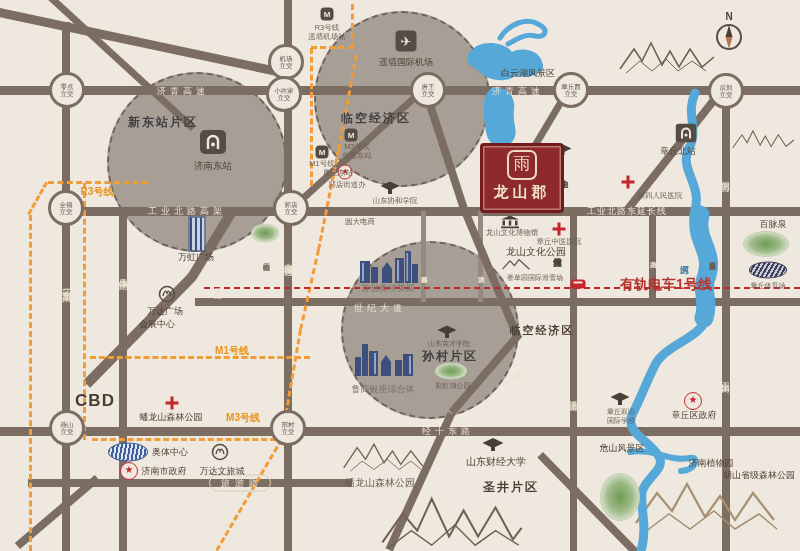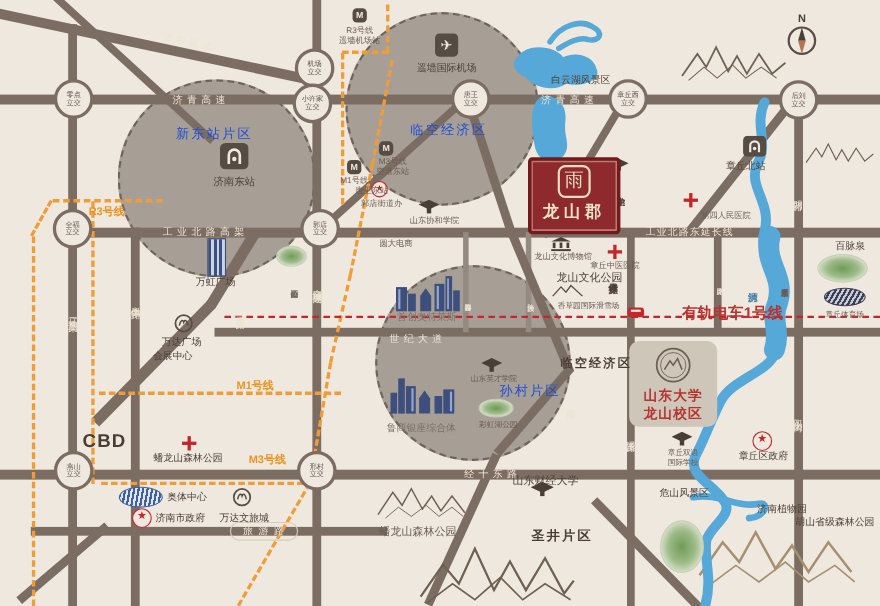--- a/index.html
+++ b/index.html
@@ -20,21 +20,21 @@
   
   .ic{position:absolute;width:30px;height:30px;border-radius:50%;background:#efe8df;border:3px solid #7c6d63;color:#5d5047;
       font-size:6.5px;line-height:1.15;display:flex;flex-direction:column;align-items:center;justify-content:center;
       text-align:center;transform:translate(-50%,-50%);z-index:32;}
   
   .poi{position:absolute;color:#4e4136;font-size:9px;white-space:nowrap;transform:translate(-50%,-50%);z-index:45;}
   .poi.v{writing-mode:vertical-rl;text-orientation:upright;}
   .poi.sm{font-size:7.5px;color:#6b5d52;}
   .poi.gray{color:#7d7168;}
   .red{color:#b5342f;font-weight:bold;}
-  .redlbl{position:absolute;color:#1d4ed8;font-weight:normal;font-size:12px;letter-spacing:2px;white-space:nowrap;transform:translate(-50%,-50%);z-index:46;margin-left:32px;}
+  .redlbl{position:absolute;color:#404040;font-weight:bold;font-size:12px;letter-spacing:2px;white-space:nowrap;transform:translate(-50%,-50%);z-index:46;}
   .arealbl{position:absolute;color:#4a3e34;font-weight:bold;font-size:11px;letter-spacing:2px;white-space:nowrap;transform:translate(-50%,-50%);z-index:46;}
   .orangelbl{position:absolute;color:#e8941f;font-weight:bold;font-size:10px;white-space:nowrap;transform:translate(-50%,-50%);z-index:40;}
   
   .oline-h{position:absolute;border-top:3px dashed #f09d38;z-index:25;}
   .oline-v{position:absolute;border-left:3px dashed #f09d38;z-index:25;}
   .oseg{position:absolute;height:0;border-top:3px dashed #f09d38;transform-origin:0 0;z-index:25;}
   .redline{position:absolute;border-top:2px dashed #c4262c;z-index:28;}
   
   .sq-ic{position:absolute;background:#564c43;border-radius:4px;color:#efe8df;display:flex;align-items:center;justify-content:center;transform:translate(-50%,-50%);z-index:44;}
   .metro{width:13px;height:13px;font-size:8px;font-weight:bold;}
@@ -218,29 +218,20 @@
   <div class="ic" style="left:288px;top:428px;">
       <span>邢村</span>
       <span>立交</span>
     </div>
 
   <div id="logo">
     <div class="seal">雨</div>
     <div class="nm">龙山郡</div>
   </div>
 
-  <div id="sdu">
-    <svg class="svg-ic" style="left:40px;top:22px;position:absolute;transform:translate(-50%,-50%);" width="34" height="34">
-      <circle cx="17" cy="17" r="15" fill="#cfc6ba" stroke="#6d5f54" stroke-width="1.6"></circle>
-      <circle cx="17" cy="17" r="11.5" fill="none" stroke="#6d5f54" stroke-width="0.8"></circle>
-      <polyline points="9,21 14,13 17,17 21,11 25,21" fill="none" stroke="#6d5f54" stroke-width="1.4"></polyline>
-    </svg>
-    <div class="t" style="top:42px;">山东大学</div>
-    <div class="t" style="top:58px;">龙山校区</div>
-  </div>
 
   <svg id="compass" width="34" height="44">
     <text x="17" y="10" text-anchor="middle" font-size="10" font-weight="bold" fill="#4a3f37">N</text>
     <circle cx="17" cy="27" r="12" fill="none" stroke="#5a4c44" stroke-width="2"></circle>
     <polygon points="17,15 20.5,27 13.5,27" fill="#4a3f37"></polygon>
     <polygon points="13.5,27 20.5,27 17,39" fill="#b3764f"></polygon>
   </svg>
 
   <div class="redlbl" style="left:163px;top:122px;">新东站片区</div>
   <div class="redlbl" style="left:376px;top:118px;">临空经济区</div>
@@ -345,21 +336,21 @@
         <rect x="4" y="14" width="2" height="18"></rect>
         <rect x="39" y="11" width="2" height="21"></rect>
       </g>
   </svg>
   <div class="poi gray" style="left:383px;top:389px;">鲁商银座综合体</div>
   <div class="poi" style="left:380px;top:483px;font-size:10px;color:#6b5d52;">蟠龙山森林公园</div>
   <svg class="svg-ic" style="left:493px;top:445px;" width="21" height="14">
     <polygon points="10.5,0 21,5 10.5,10 0,5" fill="#4a3f37"></polygon>
       <rect x="8.5" y="7" width="4" height="6" fill="#4a3f37"></rect>
   </svg>
-  <div class="poi" style="left:496px;top:437px;font-size:10px;">山东财经大学</div>
+  <div class="poi" style="left:496px;top:462px;font-size:10px;">山东财经大学</div>
 
   <svg class="svg-ic" style="left:563px;top:150px;" width="17" height="11">
     <polygon points="8.5,0 17,4 8.5,8 0,4" fill="#4a3f37"></polygon>
       <rect x="7" y="5.5" width="3" height="5" fill="#4a3f37"></rect>
   </svg>
   <div class="poi v" style="left:563px;top:173px;font-size:8px;">龙山中学</div>
   <svg class="svg-ic" style="left:510px;top:222px;" width="18" height="13">
     <polygon points="9,0 18,4 0,4" fill="#4a3f37"></polygon>
       <rect x="1.5" y="5" width="2.5" height="5" fill="#4a3f37"></rect>
       <rect x="7.75" y="5" width="2.5" height="5" fill="#4a3f37"></rect>

